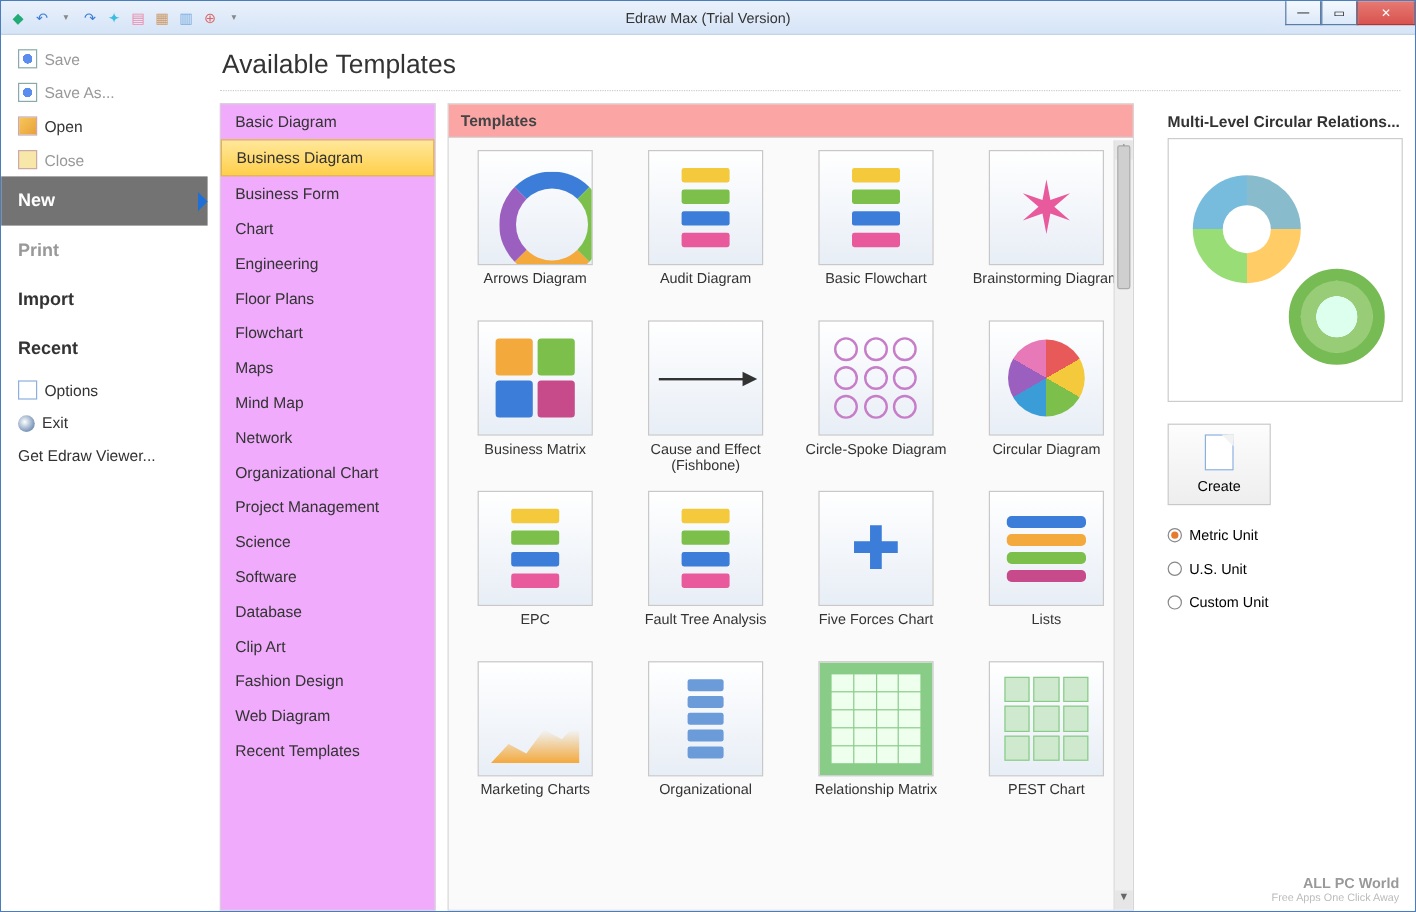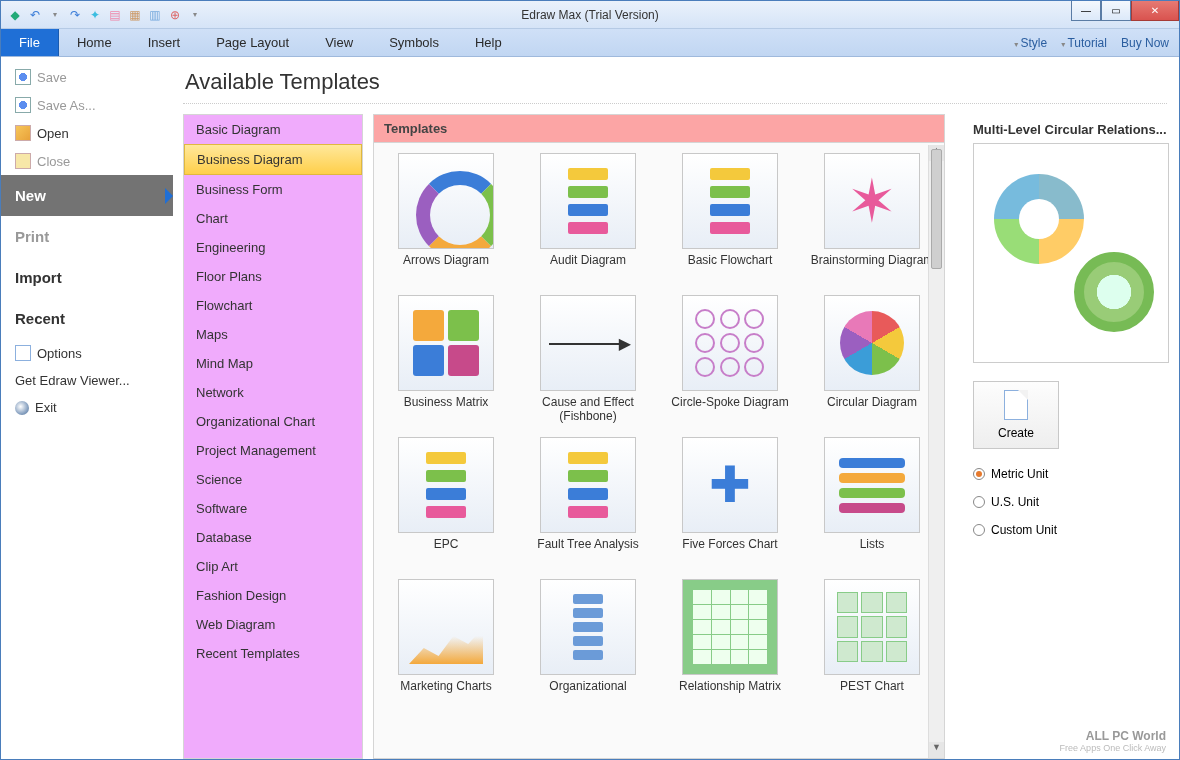--- a/index.html
+++ b/index.html
@@ -127,36 +127,20 @@
       <span class="qat-icon" style="color:#888;font-size:8px;">▾</span>
     </div>
     <div class="title-text">Edraw Max (Trial Version)</div>
     <div class="win-controls">
       <div class="win-btn">—</div>
       <div class="win-btn">▭</div>
       <div class="win-btn close">✕</div>
     </div>
   </div>
 
-  <div class="ribbon">
-    <div class="file-tab">File</div>
-    <div id="ribbon-tabs" style="display: flex;">
-        <div class="ribbon-tab">Home</div>
-        <div class="ribbon-tab">Insert</div>
-        <div class="ribbon-tab">Page Layout</div>
-        <div class="ribbon-tab">View</div>
-        <div class="ribbon-tab">Symbols</div>
-        <div class="ribbon-tab">Help</div>
-      </div>
-    <div class="ribbon-right">
-      <span>Style</span>
-      <span>Tutorial</span>
-      <span class="plain">Buy Now</span>
-    </div>
-  </div>
 
   <div class="backstage">
     <div class="bs-nav" id="bs-nav">
         <div class="bs-item dim">
           <span class="bs-icon ico-save"></span>
           <span>Save</span>
         </div>
         <div class="bs-item dim">
           <span class="bs-icon ico-save"></span>
           <span>Save As...</span>
@@ -179,25 +163,25 @@
           <span>Import</span>
         </div>
         <div class="bs-item big">
           <span>Recent</span>
         </div>
         <div class="bs-item">
           <span class="bs-icon ico-opt"></span>
           <span>Options</span>
         </div>
         <div class="bs-item">
-          <span>Get Edraw Viewer...</span>
-        </div>
-        <div class="bs-item">
           <span class="bs-icon ico-exit"></span>
           <span>Exit</span>
+        </div>
+        <div class="bs-item">
+          <span>Get Edraw Viewer...</span>
         </div>
       </div>
 
     <div class="main">
       <div class="main-title">Available Templates</div>
       <div class="main-body">
         <div class="cat-list" id="cat-list">
             <div class="cat-item">Basic Diagram</div>
             <div class="cat-item selected">Business Diagram</div>
             <div class="cat-item">Business Form</div>

